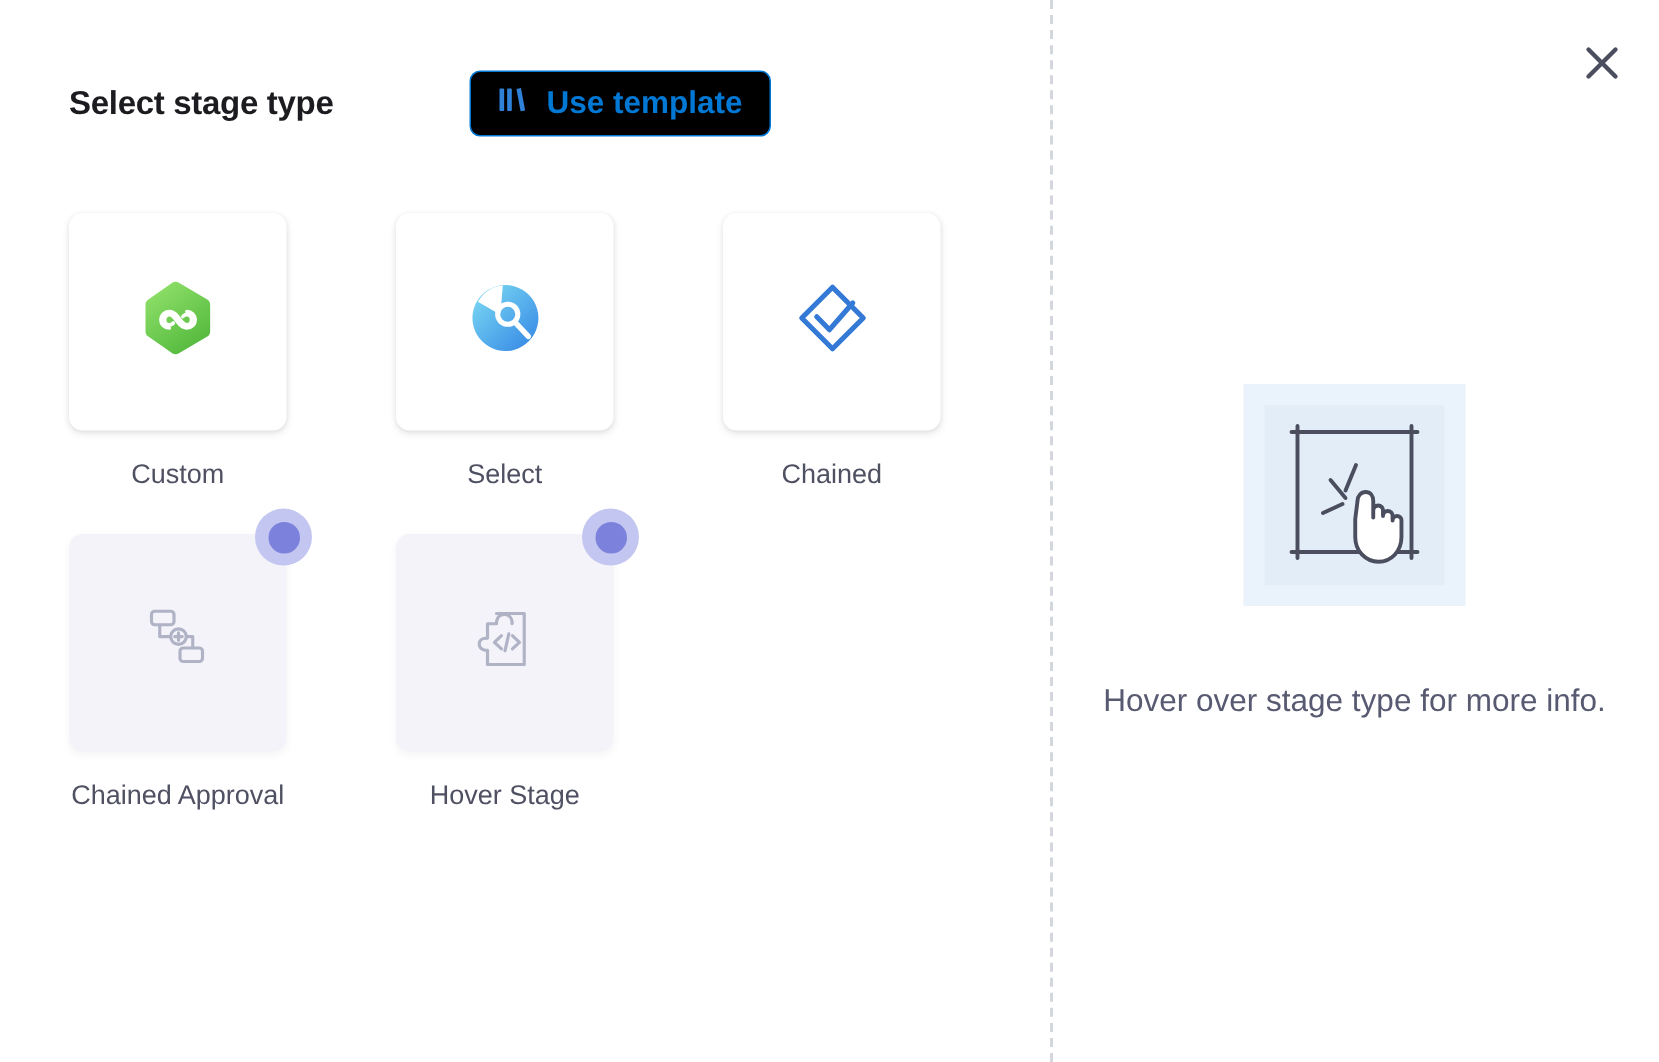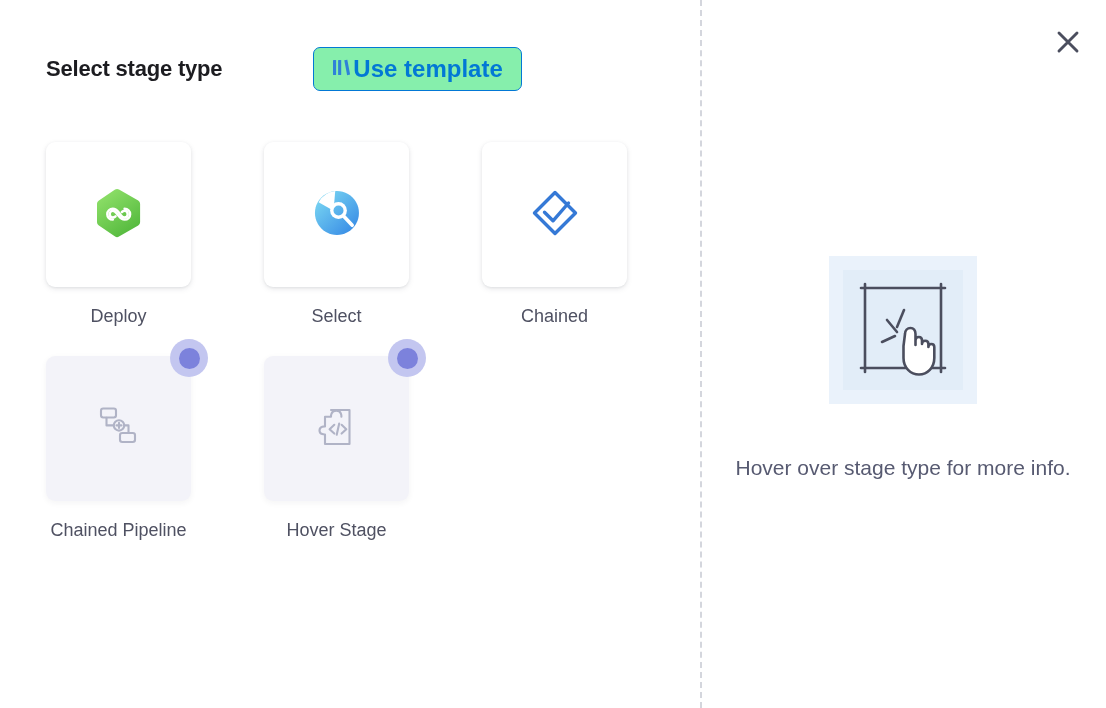--- a/index.html
+++ b/index.html
@@ -73,25 +73,26 @@
     letter-spacing: -0.2px;
     line-height: 46px;
   }
 
   .use-template-btn {
     margin-left: 91px;
     height: 44px;
     padding: 0 18px;
     display: inline-flex;
     align-items: center;
-    background: #86efac;
+    gap: 11px;
+    background: #000000;
     border: 1.6px solid #0278d5;
     border-radius: 7px;
     color: #0278d5;
-    font-size: 24px;
+    font-size: 21px;
     font-weight: bold;
     font-family: "Liberation Sans", sans-serif;
     cursor: pointer;
     white-space: nowrap;
   }
 
   
   .stage-grid {
     margin-top: 50px;
     display: grid;
@@ -240,21 +241,21 @@
                   <stop offset="0" stop-color="#8fe069"></stop>
                   <stop offset="1" stop-color="#4fb63a"></stop>
                 </linearGradient>
               </defs>
               <path d="M23 1.4 L42.2 12.6 C43.4 13.3 44.1 14.6 44.1 16 L44.1 34 C44.1 35.4 43.4 36.7 42.2 37.4 L23 48.6 C21.8 49.3 20.3 49.3 19.1 48.6 L2.9 37.4 C1.7 36.7 1 35.4 1 34 L1 16 C1 14.6 1.7 13.3 2.9 12.6 L19.1 1.4 C20.3 0.7 21.8 0.7 23 1.4 Z" fill="url(#cdGrad)"></path>
               <path d="M16.8 31.6 C13.6 31.6 11.3 29.2 11.3 26.2 C11.3 23.1 13.7 20.8 16.8 20.8 C19.3 20.8 21 22.2 22.6 24.3 L25.1 27.5 C26.2 28.9 27.2 29.6 28.6 29.6 C30.4 29.6 31.7 28.2 31.7 26.2 C31.7 24.2 30.4 22.8 28.6 22.8 C27.5 22.8 26.7 23.2 25.9 24" stroke="#ffffff" stroke-width="2.5" stroke-linecap="round" fill="none"></path>
               <path d="M28.6 20.8 C31.7 20.8 34.1 23.1 34.1 26.2 C34.1 29.2 31.8 31.6 28.6 31.6 C26.1 31.6 24.4 30.2 22.8 28.1 L20.3 24.9 C19.2 23.5 18.2 22.8 16.8 22.8 C15 22.8 13.7 24.2 13.7 26.2 C13.7 28.2 15 29.6 16.8 29.6 C17.9 29.6 18.7 29.2 19.5 28.4" stroke="#ffffff" stroke-width="2.5" stroke-linecap="round" fill="none"></path>
             </svg>
           </span>
         </div>
-        <div class="stage-label">Deploy</div>
+        <div class="stage-label">Custom</div>
       </div>
 
       <div class="stage-item">
         <div class="stage-card">
           <span>
             <svg width="48" height="48" viewBox="0 0 48 48" fill="none">
               <defs>
                 <linearGradient id="ciGrad" x1="6" y1="6" x2="40" y2="42" gradientUnits="userSpaceOnUse">
                   <stop offset="0" stop-color="#79d6f2"></stop>
                   <stop offset="1" stop-color="#3a8ee6"></stop>
@@ -292,21 +293,21 @@
             <svg width="48" height="48" viewBox="0 0 48 48" fill="none" stroke="#b0b3c6" stroke-width="2.1">
               <rect x="6" y="5.5" width="15" height="9" rx="2.2" fill="none"></rect>
               <rect x="25" y="30" width="15" height="9" rx="2.2" fill="none"></rect>
               <path d="M11.5 14.8 L11.5 22.4 L18.4 22.4" fill="none" stroke-linecap="round" stroke-linejoin="round"></path>
               <path d="M29.5 22.4 L33.5 22.4 L33.5 29.6" fill="none" stroke-linecap="round" stroke-linejoin="round"></path>
               <circle cx="24" cy="22.4" r="5.2" fill="none"></circle>
               <path d="M24 19.9 L24 24.9 M21.5 22.4 L26.5 22.4" stroke-linecap="round"></path>
             </svg>
           </span>
         </div>
-        <div class="stage-label">Chained Pipeline</div>
+        <div class="stage-label">Chained Approval</div>
       </div>
 
       <div class="stage-item">
         <div class="stage-card disabled">
           <span class="lock-dot"></span>
           <span>
             <svg width="44" height="46" viewBox="0 0 44 46" fill="none" stroke="#b0b3c6" stroke-width="2.1">
               <path d="M16 6 L34.5 6 L34.5 40 L10 40 L10 30.5 C10 30.5 4.5 30.8 4.5 26.4 C4.5 22 10 22.4 10 22.4 L10 12.8 L16 12.8 C16 12.8 15.6 6.6 21.3 6.6 C26.8 6.6 26.4 12.8 26.4 12.8" fill="none" stroke-linejoin="round" stroke-linecap="round" transform="translate(0,0)"></path>
               <path d="M19.3 20.8 L14.6 25.2 L19.3 29.6" stroke-linecap="round" stroke-linejoin="round" fill="none"></path>
               <path d="M26.6 20.8 L31.3 25.2 L26.6 29.6" stroke-linecap="round" stroke-linejoin="round" fill="none"></path>

